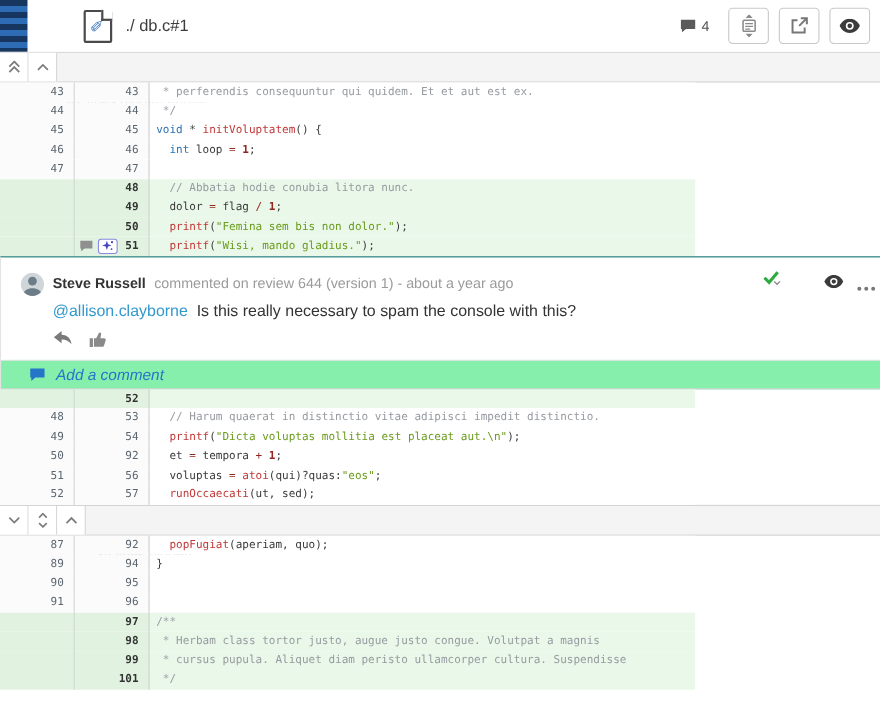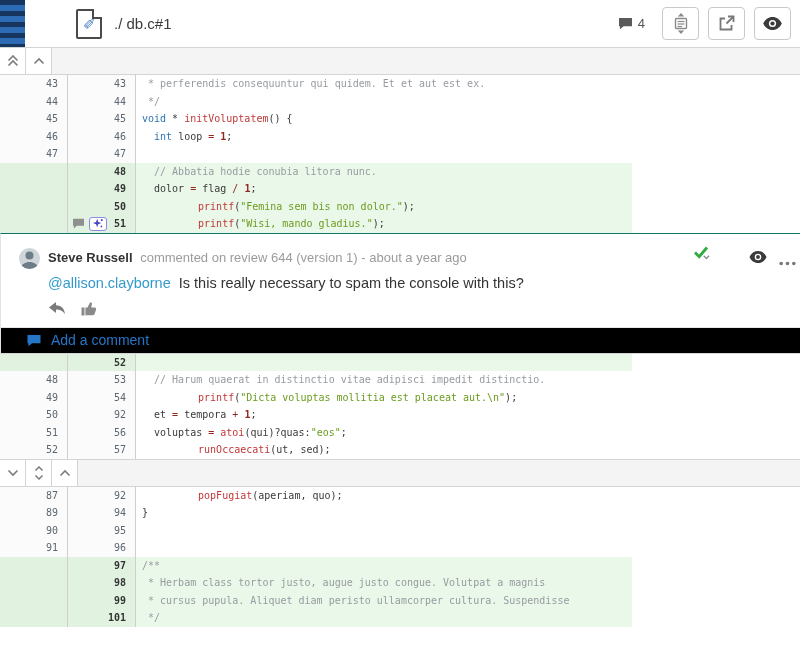--- a/index.html
+++ b/index.html
@@ -32,21 +32,21 @@
   .diffsec { width:632px; }
   .drow { display:flex; height:17.5px; line-height:17.5px;
           font-family:"DejaVu Sans Mono",monospace; font-size:10px; }
   .ln { flex:0 0 68px; text-align:right; padding-right:9px; border-right:1px solid #cfcfcf;
         color:#5b6670; background:#fbfbfb; position:relative; cursor:pointer; }
   .codecell { flex:1; white-space:pre; padding-left:6px; color:#3a3a3a; background:#fff; overflow:hidden; }
   .drow.added .ln { background:#e1f2e1; color:#333; font-weight:bold; }
   .drow.added .codecell { background:#eaf8ea; }
 
   .tk-k  { color:#2d74b5; }
-  .tk-f  { color:#c13838;margin-left:44px; }
+  .tk-f  { color:#c13838; }
   .tk-fb { color:#c13838; font-weight:normal; }
   .tk-s  { color:#6b9b1e; }
   .tk-m  { color:#93261d; font-weight:bold; }
   .tk-o  { color:#93261d; }
   .tk-c  { color:#979ba0; }
 
   .flag-icons { position:absolute; left:4px; top:1.5px; display:flex; gap:4px; align-items:center; }
   .ai-badge { width:18px; height:14px; border:1px solid #8a8ae0; border-radius:3px; background:#fff;
               display:flex; align-items:center; justify-content:center; }
 
@@ -61,21 +61,21 @@
   .rev-body a { color:#3399cc; text-decoration:none; cursor:pointer; }
   .rev-body span { margin-left:4px; }
   .rev-actions { position:absolute; left:48px; top:67px; display:flex; gap:15px; }
   .rev-actions .act { cursor:pointer; }
   .st-check { position:absolute; left:692px; top:12px; cursor:pointer; }
   .st-eye   { position:absolute; left:748px; top:15px; cursor:pointer; }
   .st-dots  { position:absolute; left:778px; top:18px; cursor:pointer; }
 
   .add-comment { height:27px; border-top:1px solid #e6e6e6; border-bottom:1px solid #d4d4d4;
                  border-left:1px solid #e3e3e3; display:flex; align-items:center; padding-left:25px; gap:9px;
-                 background:#000000; cursor:pointer; }
+                 background:#86efac; cursor:pointer;font-style:italic; }
   .add-comment .lbl { color:#2576c8; font-size:14px; }
 </style>
 </head>
 <body>
 
 <header class="fheader">
   <span class="stripes"></span>
   <span class="file-icon">
       <span class="pencil">✎</span>
     </span>

